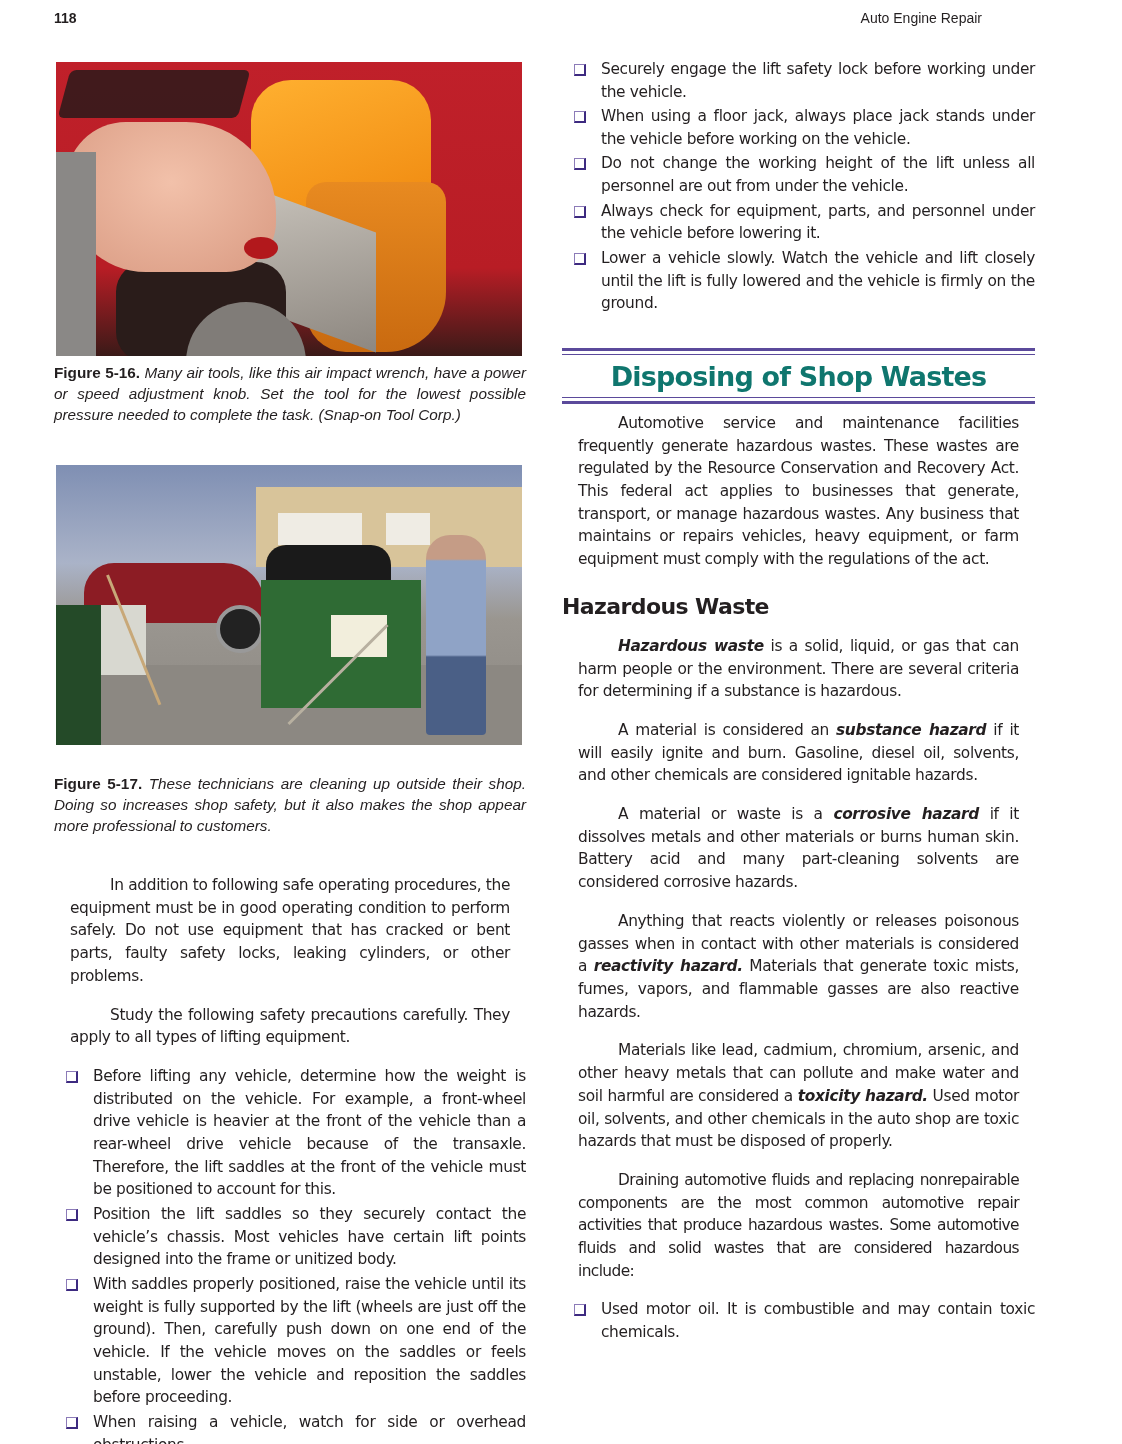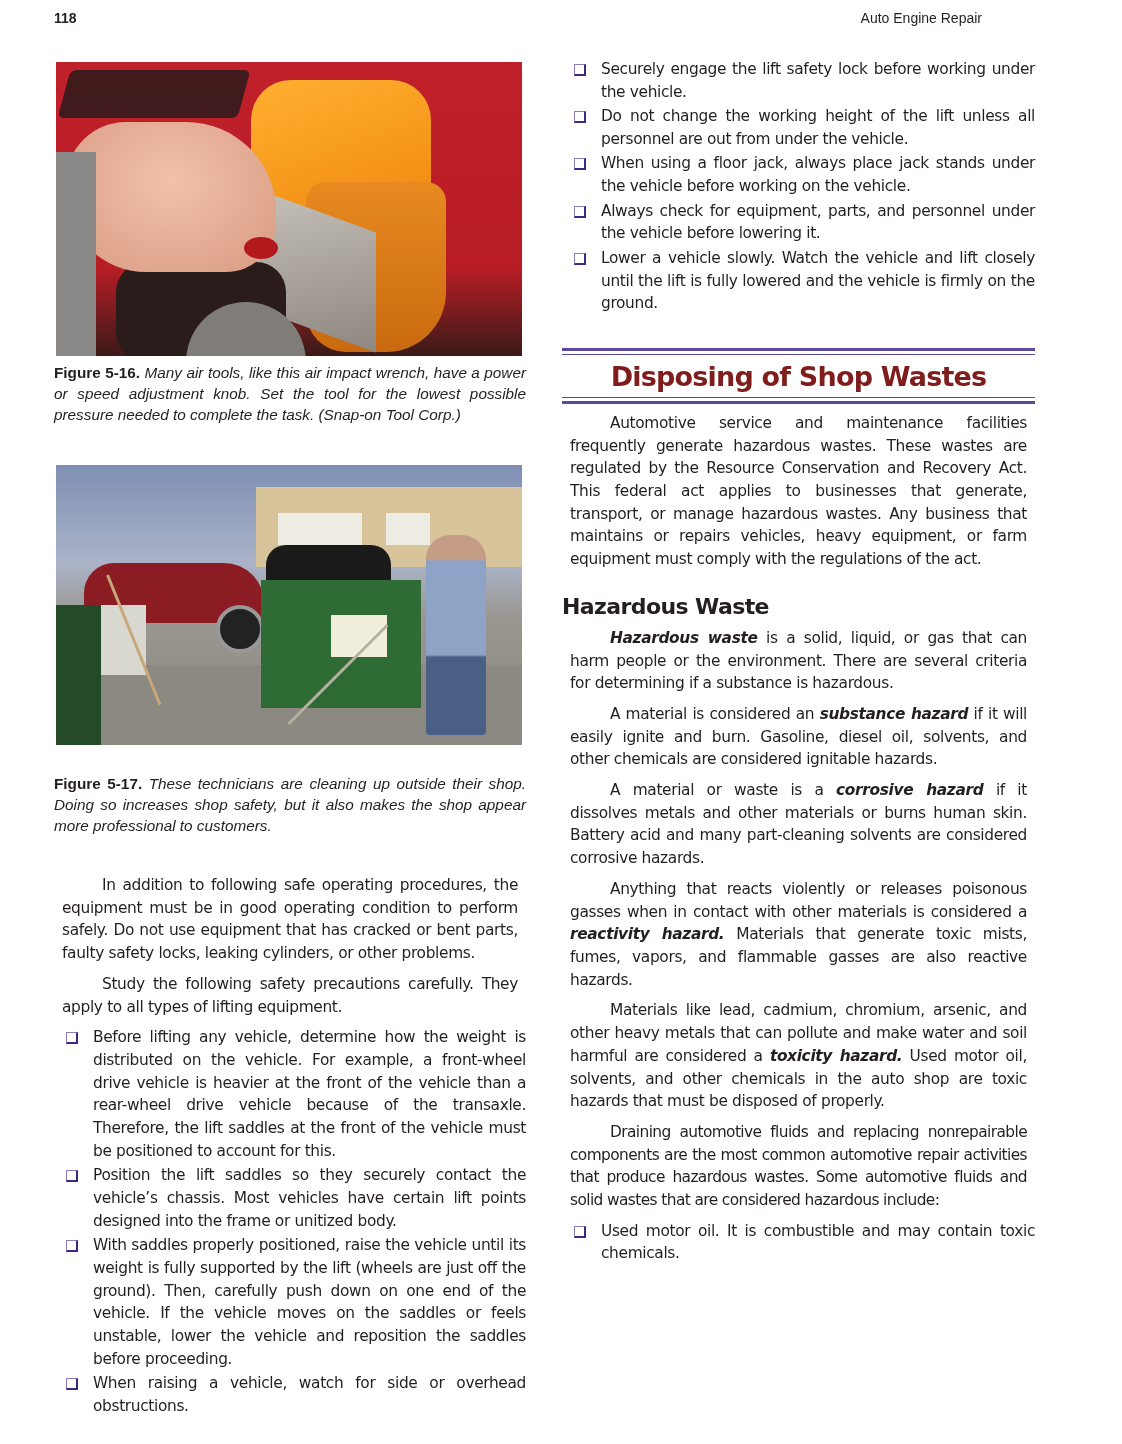--- a/index.html
+++ b/index.html
@@ -16,35 +16,35 @@
   .figure-img { width: 466px; position: relative; overflow: hidden; }
   .fig1 { height: 294px; margin-left: 2px; }
   .fig2 { height: 280px; margin-left: 2px; }
 
   .caption { font-family: "Liberation Sans", sans-serif; font-size: 15.3px; line-height: 21px;
              text-align: justify; margin: 10px 0 0 0; }
   .caption .fig-label { font-weight: bold; font-style: normal; }
   .caption .fig-text { font-style: italic; }
 
   .body-text { font-family: "DejaVu Sans", sans-serif; font-size: 15.4px; line-height: 22.7px;
-               text-align: justify; margin: 8px; letter-spacing: -0.35px; }
+               text-align: justify; margin: 16px; letter-spacing: -0.35px; }
   .indent { text-indent: 40px; }
 
   ul.checklist { list-style: none; margin: 0; padding: 0; }
   ul.checklist li { position: relative; padding-left: 39px; font-size: 15.4px; line-height: 22.7px;
                     text-align: justify; margin-bottom: 1.8px; letter-spacing: -0.35px; }
   .checkbox { position: absolute; left: 12px; top: 6px; width: 9px; height: 9px;
               border: 1px solid #8c7bb8; border-right: 2px solid #3d2a80; border-bottom: 2px solid #3d2a80;
               background: #ffffff; }
 
   .section-title-wrap { margin-top: 33px; }
   .rule-double { height: 3px; border-top: 3px solid #5b4a9b; border-bottom: 1px solid #5b4a9b; }
   .rule-double.bottom { border-top: 1px solid #5b4a9b; border-bottom: 3px solid #5b4a9b; }
   .section-title { font-family: "DejaVu Sans", sans-serif; font-size: 27px; font-weight: bold;
-                   text-align: center; margin: 6px 0 5px 0; letter-spacing: -0.8px; color: #7f1d1d; }
+                   text-align: center; margin: 6px 0 5px 0; letter-spacing: -0.8px; color: #0f766e; }
 
   h3.subhead { font-family: "DejaVu Sans", sans-serif; font-size: 22px; font-weight: bold;
                margin: 0 0 4px 0; letter-spacing: -0.6px; }
 
   .term { font-weight: bold; font-style: italic; }
 
   
   .p1-bg { position:absolute; inset:0; background: linear-gradient(180deg,#c0202a 0%,#b81d25 70%,#3a1a18 100%); }
   .p1-logo { position:absolute; left:8px; top:8px; width:180px; height:48px; background:#2a1a1a;
              border-radius:6px; transform: skewX(-15deg); opacity:.85; }
@@ -134,22 +134,22 @@
       <li><span class="checkbox"></span><span>Position the lift saddles so they securely contact the vehicle’s chassis. Most vehicles have certain lift points designed into the frame or unitized body.</span></li>
       <li><span class="checkbox"></span><span>With saddles properly positioned, raise the vehicle until its weight is fully supported by the lift (wheels are just off the ground). Then, carefully push down on one end of the vehicle. If the vehicle moves on the saddles or feels unstable, lower the vehicle and reposition the saddles before proceeding.</span></li>
       <li><span class="checkbox"></span><span>When raising a vehicle, watch for side or overhead obstructions.</span></li>
     </ul>
   </div>
 </div>
 
 <div class="col-right">
   <ul class="checklist">
     <li><span class="checkbox"></span><span>Securely engage the lift safety lock before working under the vehicle.</span></li>
+    <li><span class="checkbox"></span><span>When using a floor jack, always place jack stands under the vehicle before working on the vehicle.</span></li>
     <li><span class="checkbox"></span><span>Do not change the working height of the lift unless all personnel are out from under the vehicle.</span></li>
-    <li><span class="checkbox"></span><span>When using a floor jack, always place jack stands under the vehicle before working on the vehicle.</span></li>
     <li><span class="checkbox"></span><span>Always check for equipment, parts, and personnel under the vehicle before lowering it.</span></li>
     <li><span class="checkbox"></span><span>Lower a vehicle slowly. Watch the vehicle and lift closely until the lift is fully lowered and the vehicle is firmly on the ground.</span></li>
   </ul>
 
   <div class="section-title-wrap">
     <div class="rule-double"></div>
     <h2 class="section-title">Disposing of Shop Wastes</h2>
     <div class="rule-double bottom"></div>
   </div>
 

